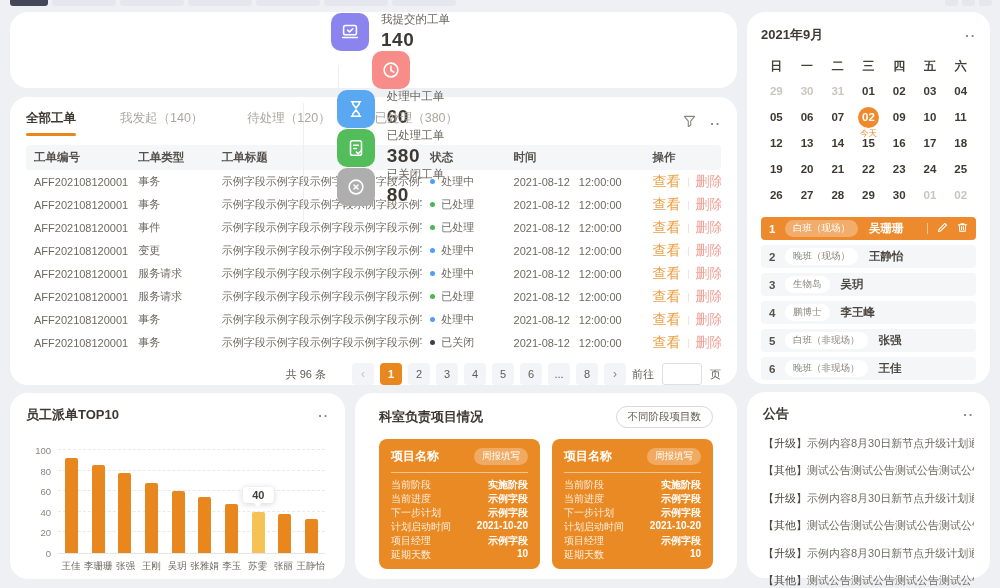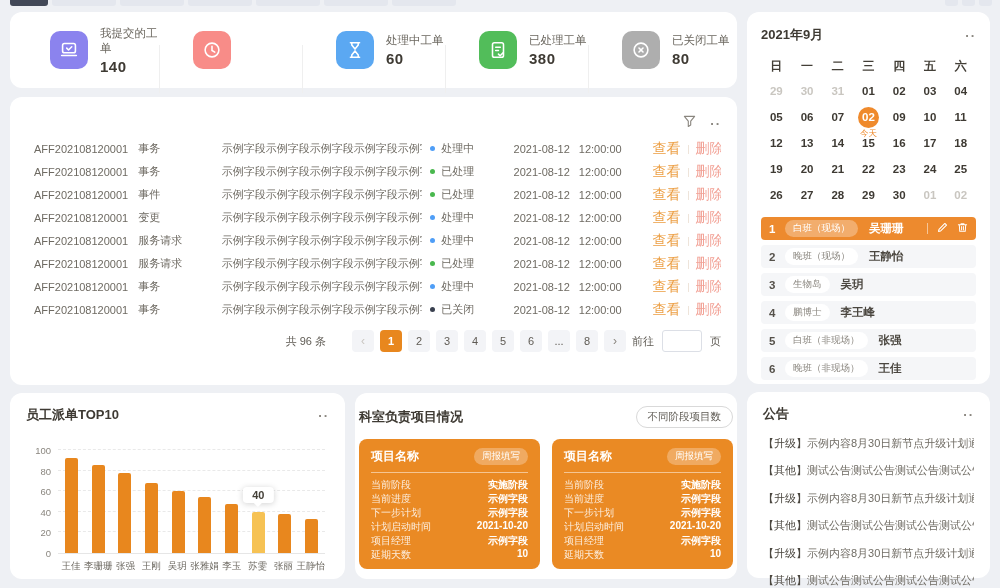--- a/index.html
+++ b/index.html
@@ -11,30 +11,30 @@
   .topstrip { height:6px; display:flex; align-items:flex-start; gap:4px; padding-left:10px; }
   .tpill { height:6px; border-radius:0 0 3px 3px; }
   .tpill.dark { width:38px; background:#424857; }
   .tpill.lite { width:64px; background:#e4e7ee; }
   .tpill.corner { width:13px; background:#e4e7ee; }
   .strip-right { margin-left:auto; margin-right:8px; display:flex; gap:4px; }
 
   .cols { display:flex; gap:10px; padding:6px 10px 0 10px; }
   .col-left { width:727px; }
   .col-right { width:243px; }
-  .card { background:#fff; border-radius:12px; }
+  .card { background:#fff; border-radius:18px;flex-direction:column; }
 
   
   .stat-card { height:76px; display:flex; align-items:center; padding:0 6px; }
   .stat { flex:1; display:flex; align-items:center; gap:12px; padding-left:34px; position:relative; }
   .stat + .stat::before { content:""; position:absolute; left:0; top:14px; height:48px; width:1px; background:#efefef; }
   .stat-ic { width:38px; height:38px; border-radius:10px; display:flex; align-items:center; justify-content:center; flex:none; }
   .stat-ic svg { width:22px; height:22px; }
   .stat-label { font-size:11.5px; color:#6b675f; }
-  .stat-num { font-size:15px; font-weight:bold; color:#3e3a33; margin-top:2px; letter-spacing:.5px; }
+  .stat-num { font-size:19px; font-weight:bold; color:#3e3a33; margin-top:2px; letter-spacing:.5px; }
 
   
   .table-card { margin-top:9px; height:288px; padding:12px 16px; }
   .tabs-row { display:flex; align-items:center; height:28px; }
   .tabs { display:flex; gap:44px; }
   .tab { font-size:12.5px; color:#aaa79f; cursor:pointer; position:relative; padding-bottom:9px; }
   .tab.active { color:#3e3a33; font-weight:bold; }
   .tab.active::after { content:""; position:absolute; left:0; right:0; bottom:0; height:3px; border-radius:2px; background:#e8871e; }
   .tab-tools { margin-left:auto; display:flex; align-items:center; gap:14px; color:#8a867f; }
   .more-dots { font-weight:bold; color:#8a867f; letter-spacing:1px; font-size:13px; cursor:pointer; }
@@ -71,21 +71,21 @@
   .bars { position:absolute; left:0; right:0; top:0; bottom:0; display:flex; }
   .bar-cell { flex:1; position:relative; display:flex; align-items:flex-end; justify-content:center; }
   .bar { width:13px; border-radius:2px 2px 0 0; background:#e8871e; }
   .bar-cell.hl .bar { background:#f6c254; }
   .tooltip { display:none; position:absolute; left:50%; transform:translateX(-50%); background:#fff; border-radius:4px; box-shadow:0 1px 6px rgba(0,0,0,.18); padding:2px 9px; font-size:11px; font-weight:bold; color:#433f37; }
   .bar-cell.hl .tooltip { display:block; }
   .tooltip::after { content:""; position:absolute; top:100%; left:50%; margin-left:-4px; border:4px solid transparent; border-top-color:#fff; }
   .xlabs { display:flex; margin:6px 4px 0 32px; }
   .xlab { flex:1; text-align:center; font-size:9.5px; color:#6b675f; white-space:nowrap; }
 
-  .projects-card { flex:1; height:186px; padding:13px 4px; }
+  .projects-card { flex:1; height:186px; padding:13px 24px; }
   .stage-btn { margin-left:auto; border:1px solid #d9d9d9; border-radius:12px; padding:3px 11px; font-size:10.5px; color:#5f5b54; background:#fff; cursor:pointer; }
   .pcards { display:flex; gap:12px; margin-top:11px; }
   .pcard { flex:1; background:#ea8a24; border-radius:8px; padding:9px 12px 7px 12px; color:#fff; }
   .pcard-head { display:flex; align-items:center; }
   .pcard-name { font-size:12px; font-weight:bold; }
   .pcard-badge { margin-left:auto; background:rgba(255,255,255,.28); border-radius:9px; padding:2px 8px; font-size:9.5px; }
   .pcard-div { border-bottom:1px solid rgba(255,255,255,.5); margin:7px 0 5px 0; }
   .prow { display:flex; justify-content:space-between; font-size:10px; margin:0 0; }
   .prow .pl { color:rgba(255,255,255,.85); }
   .prow .pv { font-weight:bold; }
@@ -193,30 +193,45 @@
           </span>
           <div>
               <div class="stat-label">已关闭工单</div>
           <div class="stat-num">80</div>
             </div>
         </div>
       </div>
 
       <div class="card table-card">
         <div class="tabs-row">
+          <div class="tabs">
+
+          <span class="tab active">全部工单</span>
+              <span class="tab">我发起（140）</span>
+              <span class="tab">待处理（120）</span>
+              <span class="tab">已处理（380）</span>
+            </div>
           <div class="tab-tools">
             <span>
               <svg width="13" height="13" viewBox="0 0 14 14" fill="none" stroke="#8a867f" stroke-width="1.2" stroke-linejoin="round">
                   <path d="M1.5 1.5h11L8.3 6.7v4l-2.6 1.6V6.7z"></path>
                 </svg>
             </span>
             <span class="more-dots">··</span>
           </div>
         </div>
 
+        <div class="thead">
+          <div>工单编号</div>
+          <div>工单类型</div>
+          <div>工单标题</div>
+          <div>状态</div>
+          <div>时间</div>
+          <div>操作</div>
+        </div>
 
         <div>
 
         <div class="trow">
               <div>AFF202108120001</div>
               <div>事务</div>
               <div>示例字段示例字段示例字段示例字段示例字段</div>
               <div><span class="dot" style="background: rgb(79, 158, 247);"></span><span>处理中</span></div>
               <div class="cell-time"><span>2021-08-12</span><span>12:00:00</span></div>
               <div class="ops"><a class="op-view">查看</a><span class="op-sep"></span><a class="op-del">删除</a></div>

